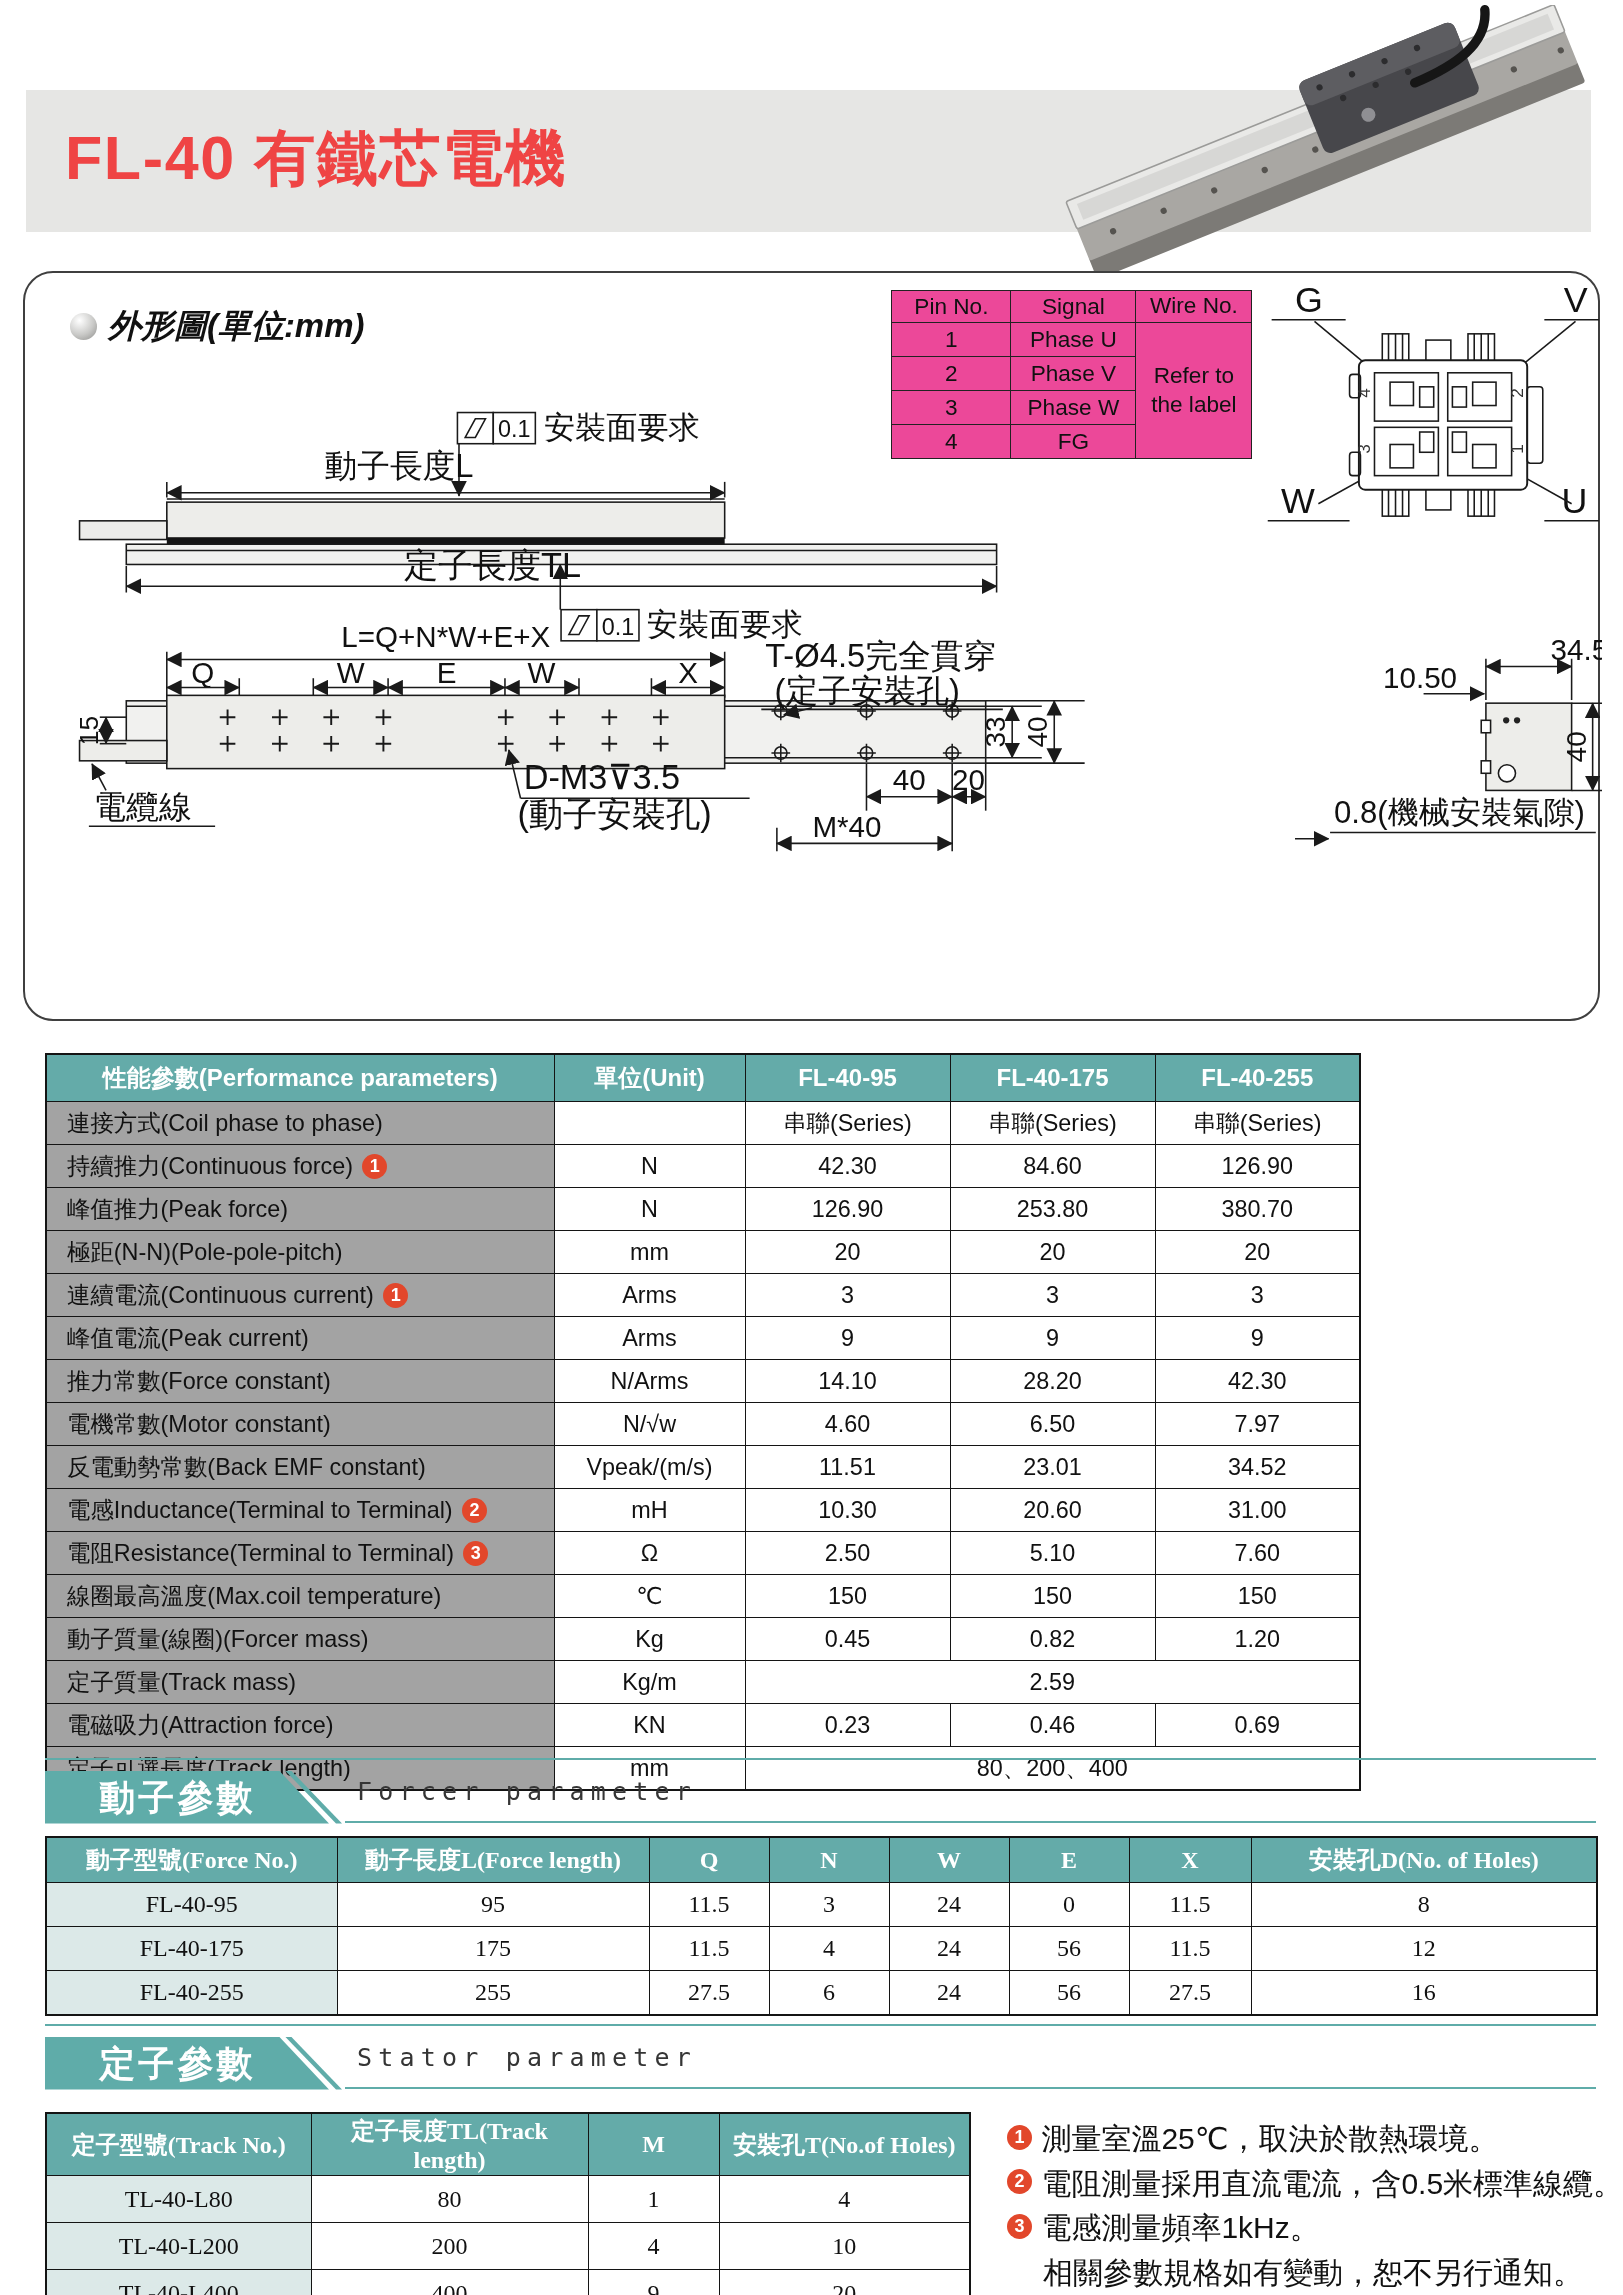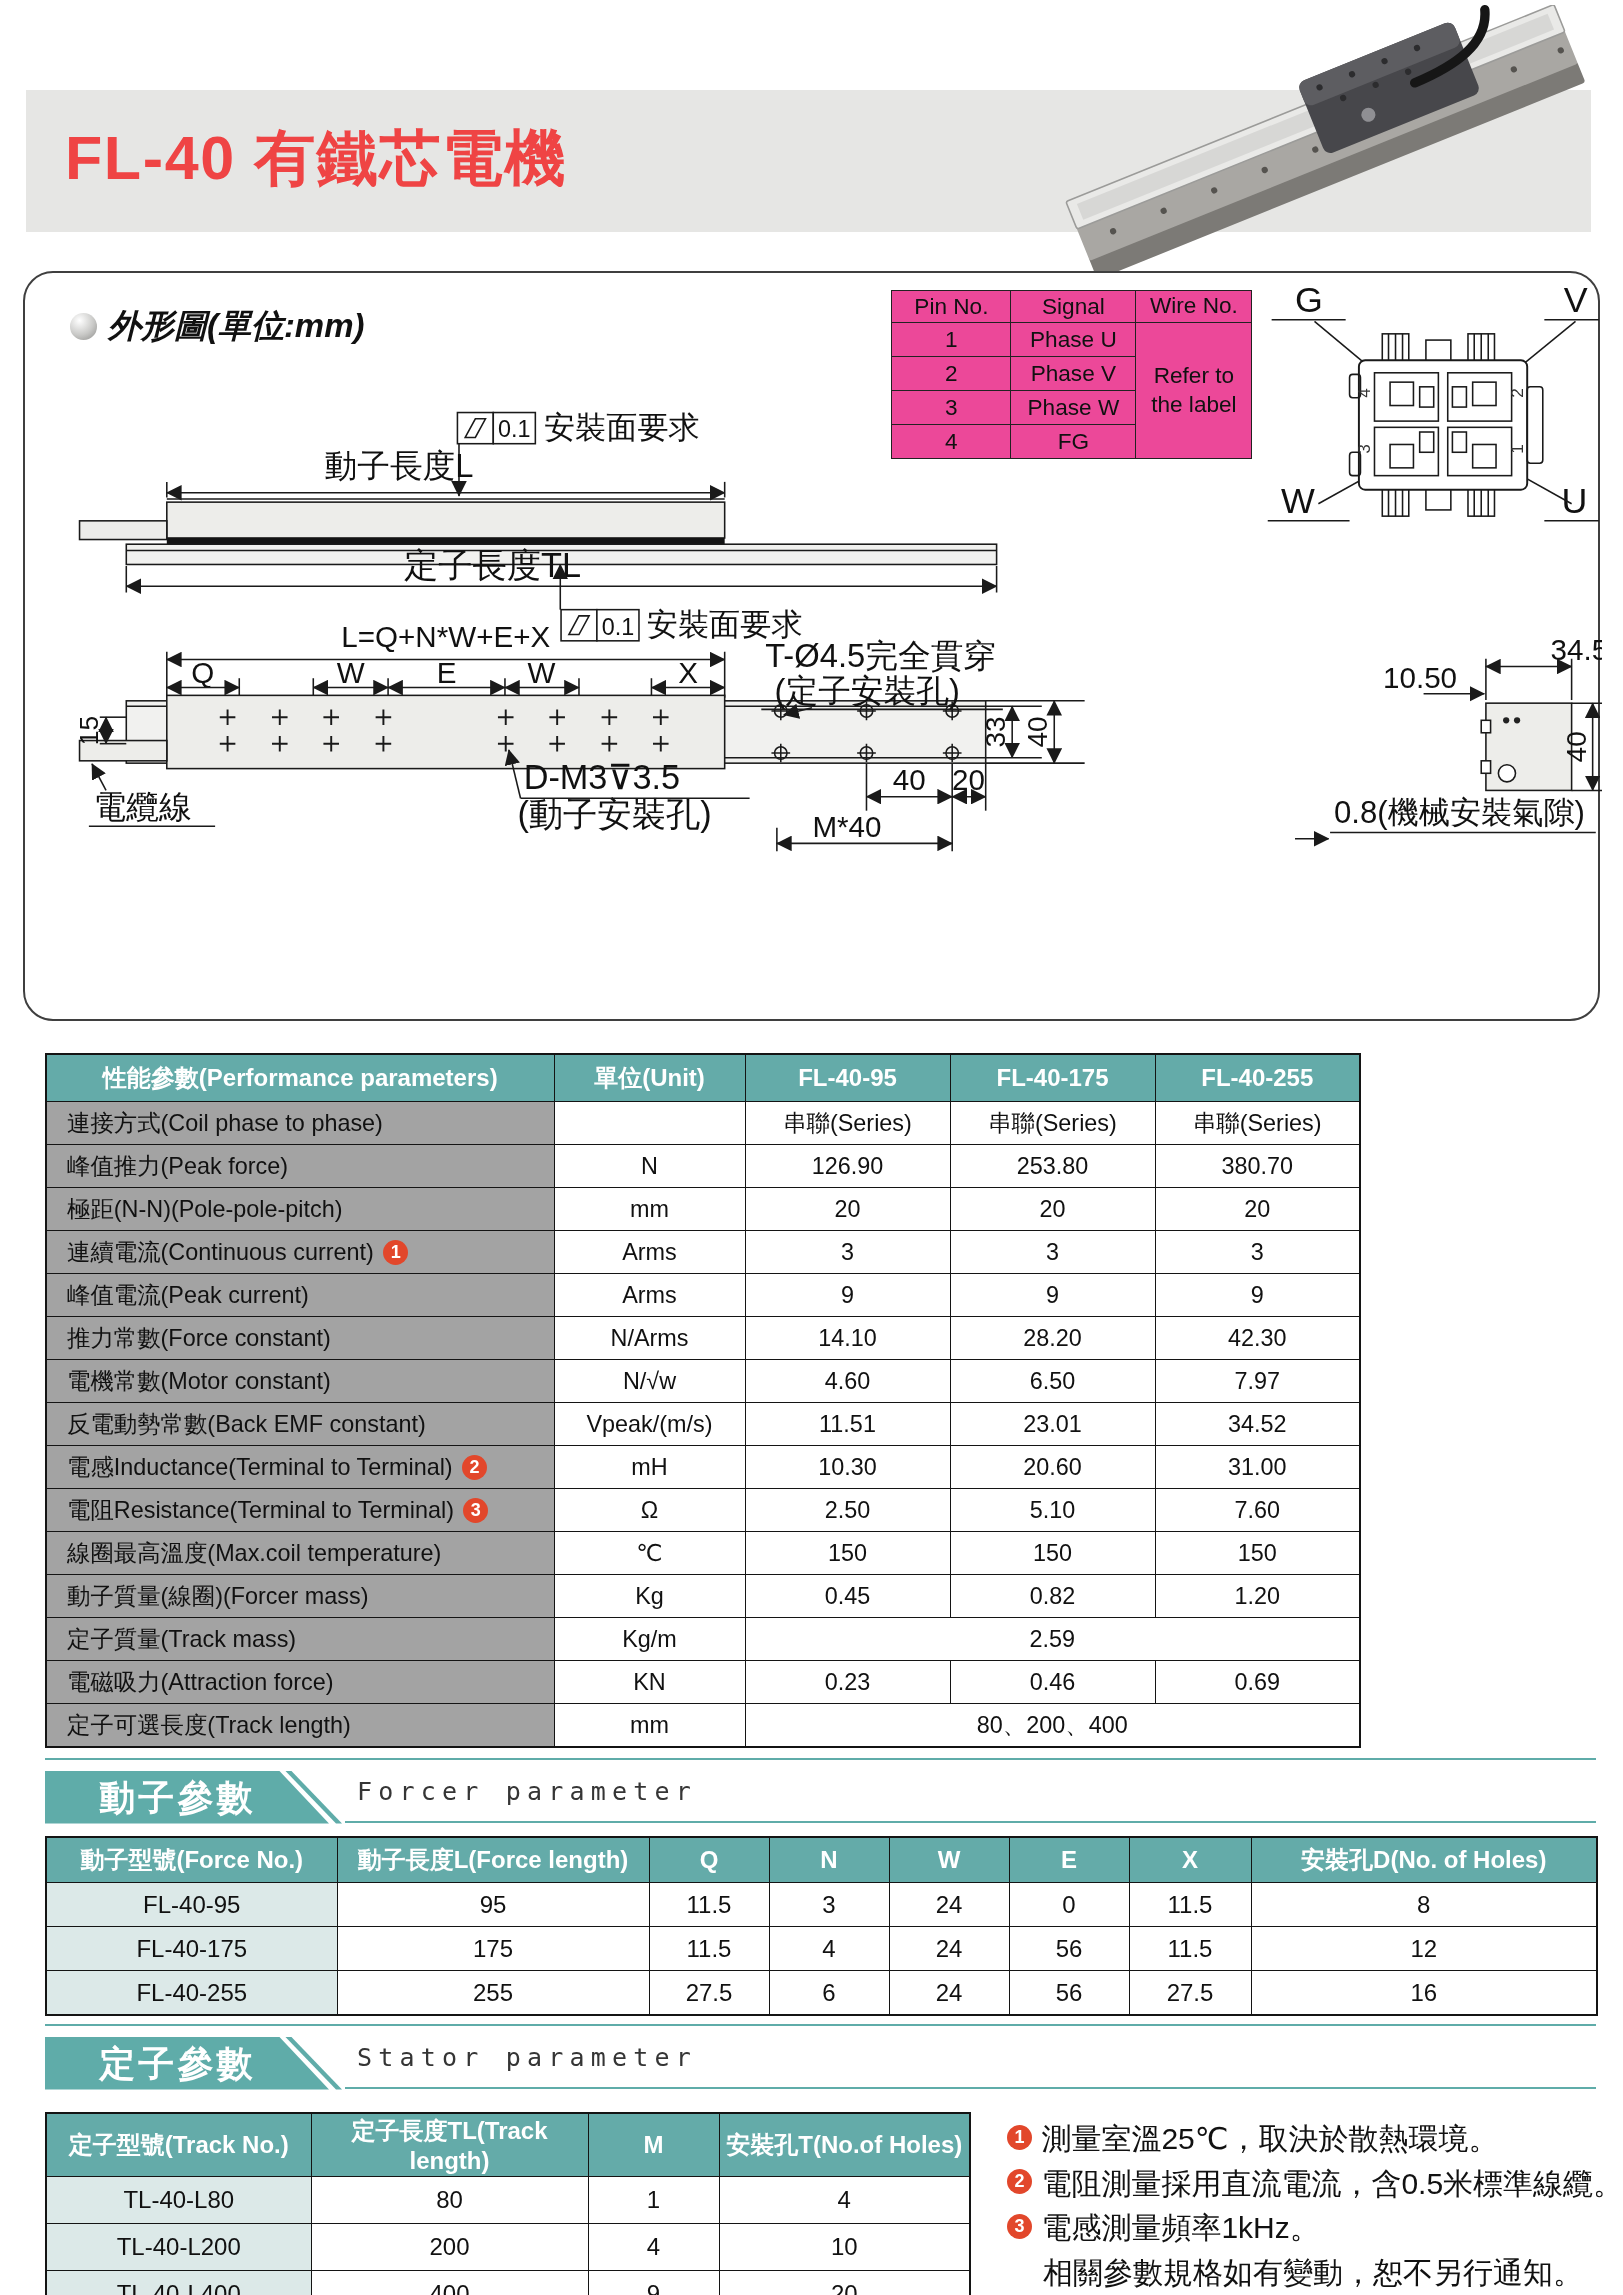--- a/index.html
+++ b/index.html
@@ -39,21 +39,21 @@
       clip-path:polygon(0 0,234px 0,284px 100%,0 100%);}
   .ribbon .stripe{position:absolute;left:0;top:12.5px;width:339px;height:53px;background:#5faca9;
       clip-path:polygon(240px 0,246px 0,297px 100%,291px 100%);}
   .ribbon .botline{position:absolute;left:300px;top:63px;right:0;height:2.3px;background:#5faca9;}
   .ribbon .zh{position:absolute;left:23.4px;top:12.5px;width:218px;height:53px;line-height:53px;text-align:center;
       color:#fff;font-size:36px;font-weight:bold;letter-spacing:3.1px;}
   .ribbon .en{position:absolute;left:312px;top:18.7px;font-size:25px;color:#353535;letter-spacing:6.2px;
       font-family:"DejaVu Sans Mono","Liberation Mono",monospace;text-align:center;}
   
   .datatbl{table-layout:fixed;border:2.3px solid #141414;}
-  .datatbl th,.datatbl td{border:1.6px solid #141414;overflow:hidden;}
+  .datatbl th,.datatbl td{border:1.6px solid #141414;overflow:hidden;font-family:Liberation Serif, serif;}
   .datatbl thead th{background:#64aba9;color:#fff;font-size:24px;font-weight:bold;height:42px;}
   .datatbl tbody td{height:41px;background:#fff;text-align:center;font-size:24px;}
   .datatbl tbody td.ml{background:#dce9e8;}
   .forcertbl{left:45px;top:1836px;width:1551px;}
   .statortbl{left:45px;top:2112px;width:924px;}
   .statortbl tbody td{height:44px;}
   
   .notes{left:1007px;top:2121px;width:617px;}
   .noteline{display:flex;align-items:flex-start;margin-bottom:8.6px;font-size:30px;line-height:36px;color:#111;}
   .noteline .nb{margin:3.9px 9.4px 0 0;flex:0 0 25px;}
@@ -349,20 +349,27 @@
   </thead>
   <tbody>
     <tr>
         <td class="pl"><span>連接方式(Coil phase to phase)</span></td>
         <td></td>
         <td>串聯(Series)</td>
         <td>串聯(Series)</td>
         <td>串聯(Series)</td>
       </tr>
     <tr>
+        <td class="pl"><span>持續推力(Continuous force)</span><span class="nb">1</span></td>
+        <td>N</td>
+        <td>42.30</td>
+        <td>84.60</td>
+        <td>126.90</td>
+      </tr>
+    <tr>
         <td class="pl"><span>峰值推力(Peak force)</span></td>
         <td>N</td>
         <td>126.90</td>
         <td>253.80</td>
         <td>380.70</td>
       </tr>
     <tr>
         <td class="pl"><span>極距(N-N)(Pole-pole-pitch)</span></td>
         <td>mm</td>
         <td>20</td>

